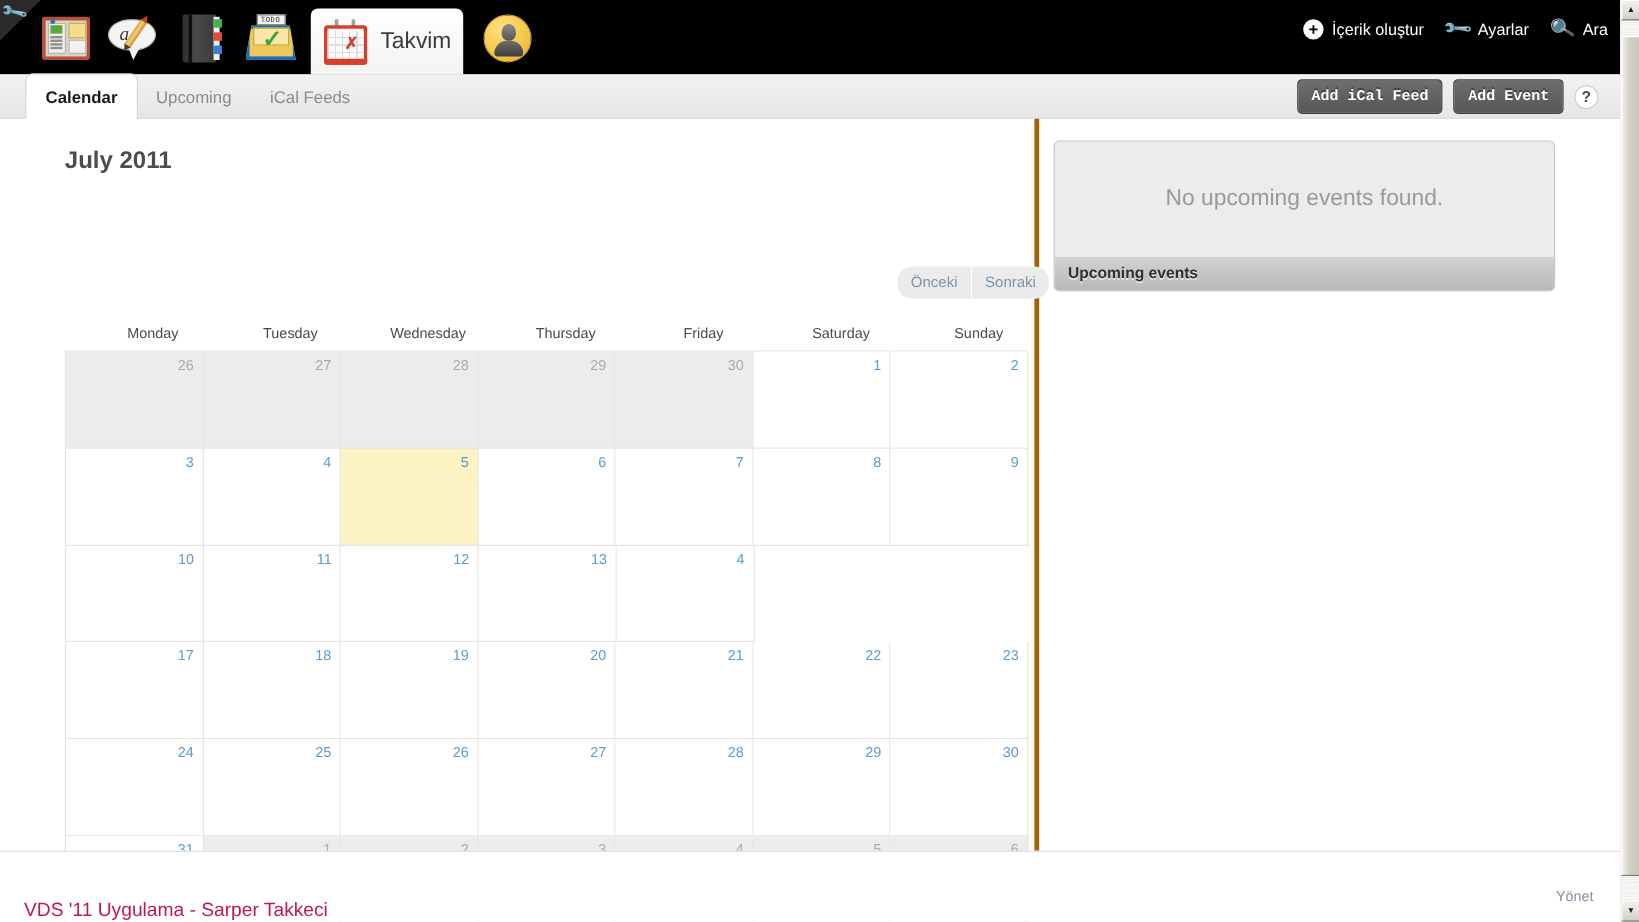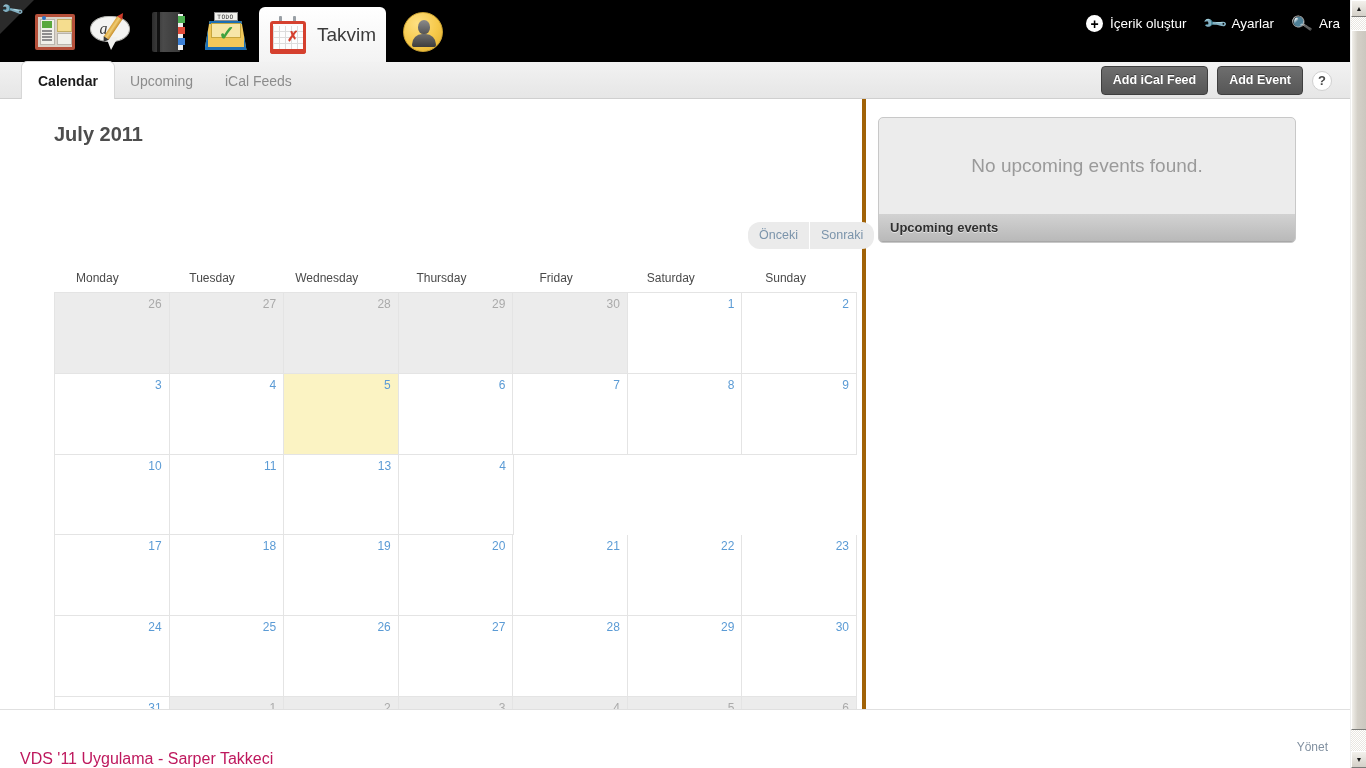--- a/index.html
+++ b/index.html
@@ -263,20 +263,21 @@
     display: flex; align-items: center; gap: 9px;
   }
   .gray-btn {
     background: linear-gradient(180deg,#6e6e6e 0%, #565656 100%);
     color:#fff; font-size: 12.5px; font-weight:bold;
     padding: 6px 11px 7px;
     border: 1px solid #3f3f3f;
     border-radius: 4px;
     cursor: pointer;
     text-shadow: 0 -1px 0 rgba(0,0,0,.4);
+    font-family: Liberation Mono, monospace;
   }
   .help-btn {
     width: 20px; height: 20px; border-radius: 50%;
     background: #ffffff; border: 1px solid #d0d0d0;
     color:#4a4a4a; font-size: 13px; font-weight: bold;
     display:flex; align-items:center; justify-content:center;
     cursor:pointer;
   }
 
   
@@ -303,21 +304,21 @@
     overflow: hidden;
   }
   #cal-nav .nav-btn {
     font-size: 12.5px; color: #7b94ab;
     padding: 6px 11px 7px;
     cursor: pointer;
   }
   #cal-nav .nav-sep { width: 1px; background: #ffffff; }
 
   #weekhead {
-    position: absolute; left: 40px; top: 172px;
+    position: absolute; left: 70px; top: 172px;
     width: 803px;
     display: flex;
   }
   #weekhead .wd {
     width: 114.71px; text-align: center;
     font-size: 12px; color: #4a4a4a;
   }
 
   #calgrid {
     position: absolute; left: 54px; top: 193px;
@@ -601,20 +602,23 @@
             </div>
           </div>
           <div class="cal-row">
             <div class="cal-cell">
               <span class="daynum">10</span>
             </div>
             <div class="cal-cell">
               <span class="daynum">11</span>
             </div>
             <div class="cal-cell">
+              <span class="daynum">12</span>
+            </div>
+            <div class="cal-cell">
               <span class="daynum">13</span>
             </div>
             <div class="cal-cell">
               <span class="daynum">4</span>
             </div>
           </div>
           <div class="cal-row">
             <div class="cal-cell">
               <span class="daynum">17</span>
             </div>

